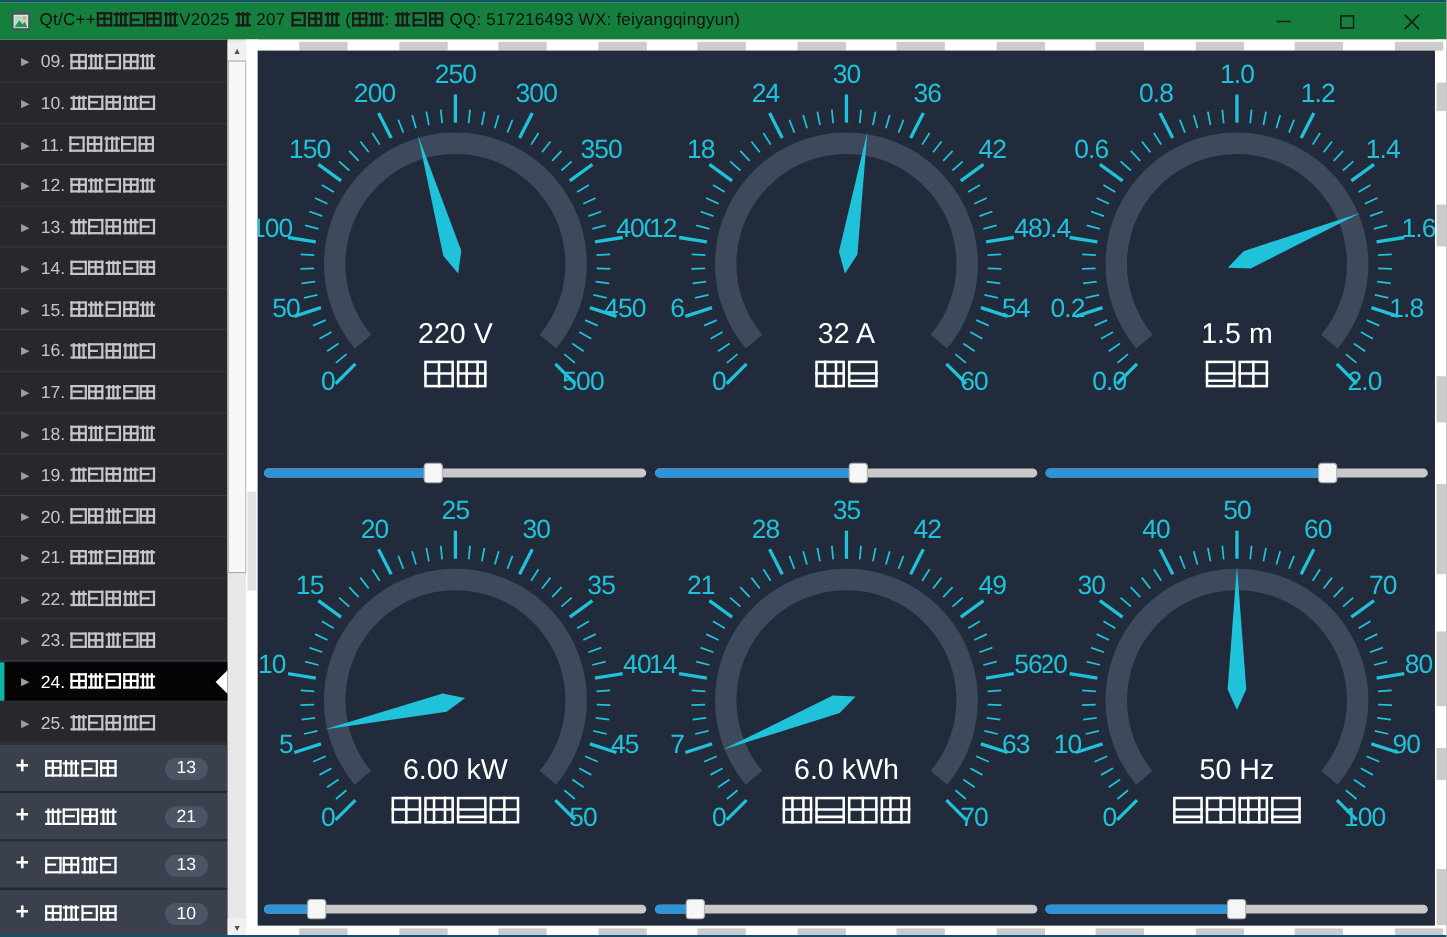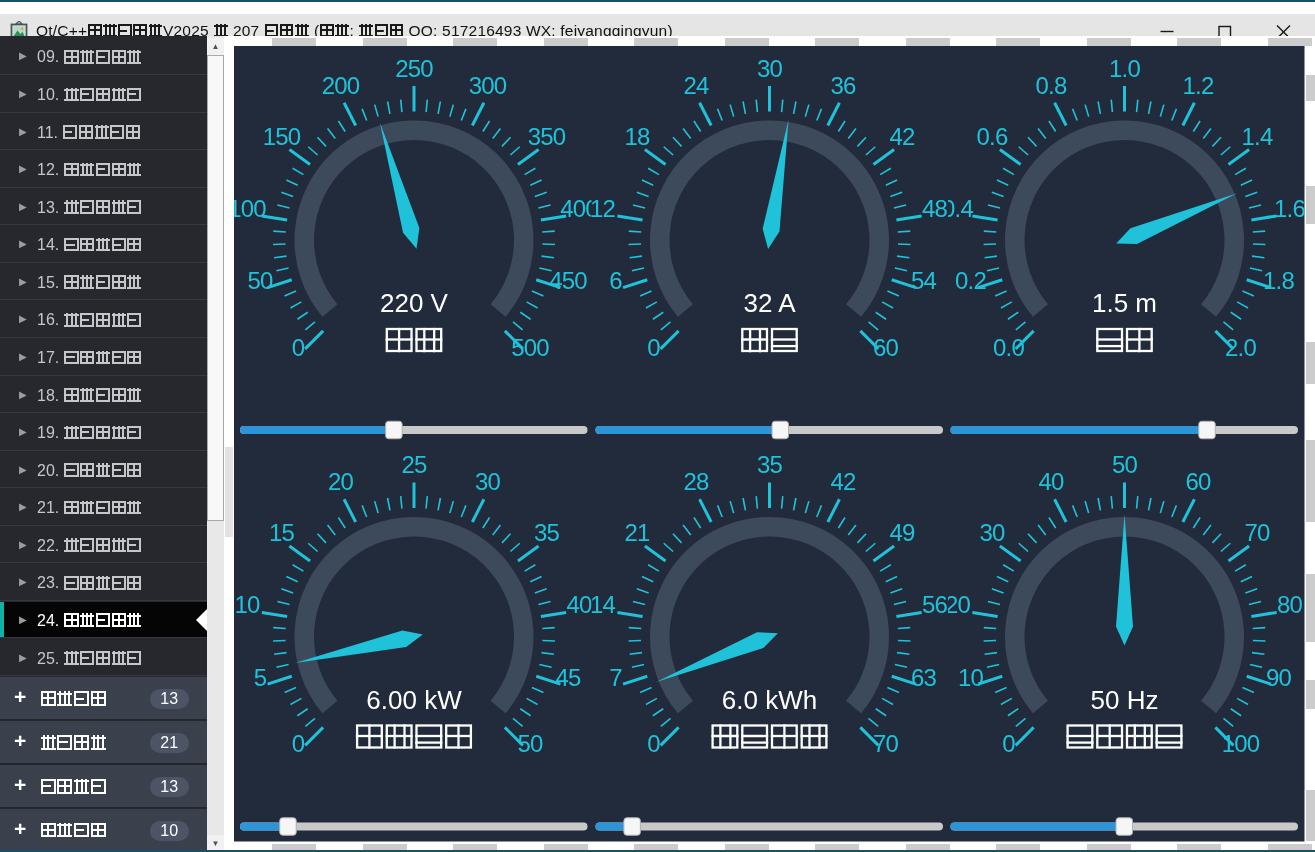--- a/index.html
+++ b/index.html
@@ -3,21 +3,21 @@
 *{margin:0;padding:0;box-sizing:border-box}
 html,body{width:1315px;height:852px;overflow:hidden;font-family:"Liberation Sans",sans-serif}
 #win{position:relative;width:1315px;height:852px;background:#fff}
 .cj{display:inline-block;width:.88em;height:.86em;margin:0 .05em;vertical-align:-.08em;background-repeat:no-repeat}
 .v0{background-image:linear-gradient(var(--c),var(--c)),linear-gradient(var(--c),var(--c)),linear-gradient(var(--c),var(--c)),linear-gradient(var(--c),var(--c)),linear-gradient(var(--c),var(--c)),linear-gradient(var(--c),var(--c));background-size:100% 2px,100% 2px,100% 2px,2px 100%,2px 100%,2px 100%;background-position:0 0,0 48%,0 100%,0 0,50% 0,100% 0}
 .v1{background-image:linear-gradient(var(--c),var(--c)),linear-gradient(var(--c),var(--c)),linear-gradient(var(--c),var(--c)),linear-gradient(var(--c),var(--c)),linear-gradient(var(--c),var(--c))
 ;background-size:100% 2px,100% 2px,2px 100%,2px 100%,2px 100%;background-position:0 12%,0 100%,15% 0,50% 0,85% 0}
 .v2{background-image:linear-gradient(var(--c),var(--c)),linear-gradient(var(--c),var(--c)),linear-gradient(var(--c),var(--c)),linear-gradient(var(--c),var(--c)),linear-gradient(var(--c),var(--c));background-size:100% 2px,100% 2px,60% 2px,2px 100%,2px 100%;background-position:0 0,0 100%,20% 50%,0 0,100% 0}
 #topborder{position:absolute;left:0;top:0;width:100%;height:2px;background:#17506b}
 #botborder{position:absolute;left:0;top:850px;width:100%;height:2px;background:#17506b}
-#titlebar{position:absolute;left:0;top:14px;width:100%;height:34px;background:#e5e5e5;--c:#1a1a1a}
+#titlebar{position:absolute;left:0;top:2px;width:100%;height:34px;background:#15803d;--c:#1a1a1a}
 #title{position:absolute;left:36px;top:8px;font-size:15.5px;color:#111;white-space:nowrap;letter-spacing:0.2px}
 #sidebar{position:absolute;left:0;top:36px;width:207px;height:816px;background:#26282d;overflow:hidden}
 .srow{position:absolute;left:0;width:207px;height:36.6px;border-bottom:1px solid #36393f;color:#c5c6c8;--c:#c5c6c8;font-size:16px}
 .srow .tri{position:absolute;left:19px;top:12px;font-size:10px;color:#9a9da2}
 .srow .stxt{position:absolute;left:37px;top:10px}
 .srow.sel{background:#050505;color:#fff;--c:#fff}
 .accent{position:absolute;left:0;top:0;width:4px;height:100%;background:#0fb3a5}
 .selmark{position:absolute;right:0;top:7.5px;width:0;height:0;border-top:11px solid transparent;border-bottom:11px solid transparent;border-right:11px solid #fff}
 .hrow{position:absolute;left:0;width:207px;background:#3a404c;border-bottom:1px solid #23252a;color:#fff;--c:#fff}
 .plus{position:absolute;left:14px;top:8px;font-size:21px;font-weight:bold;color:#fff}

